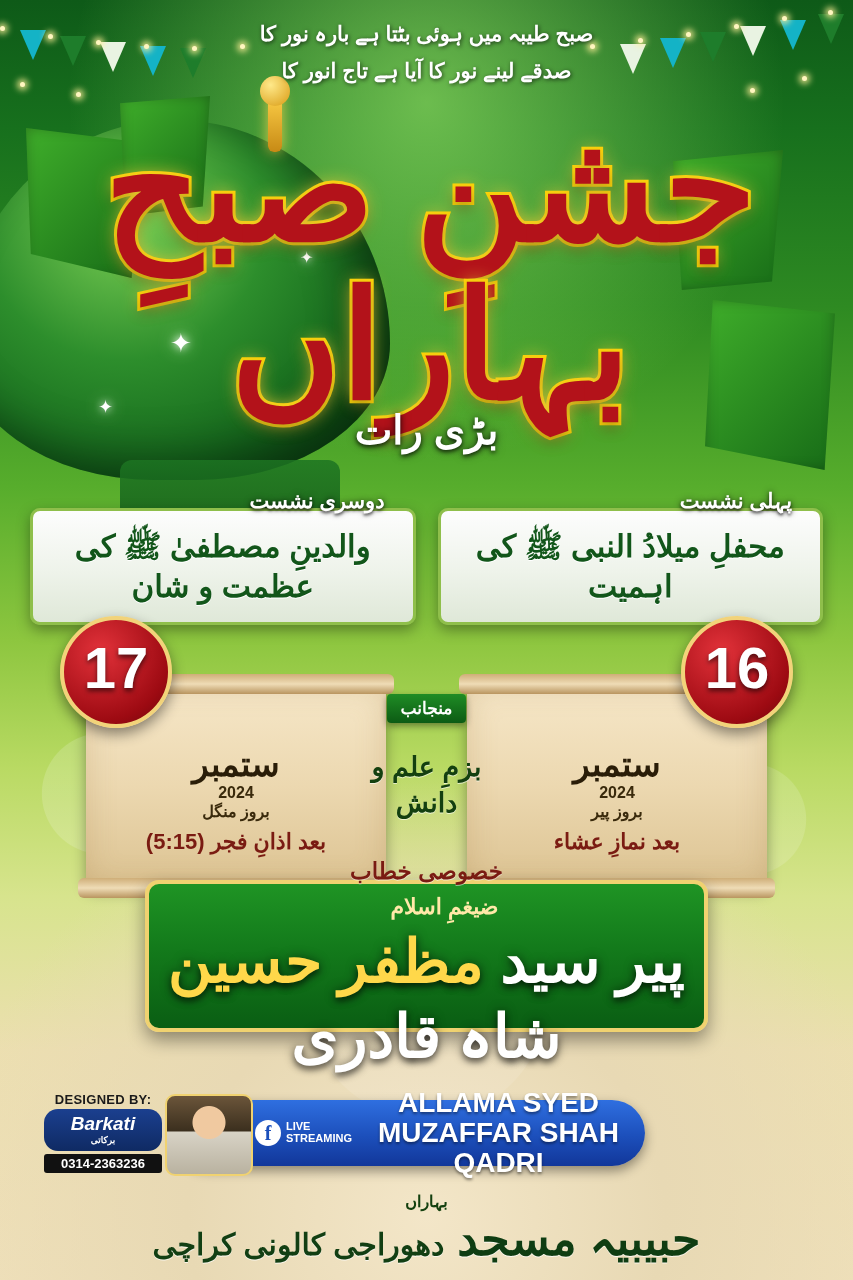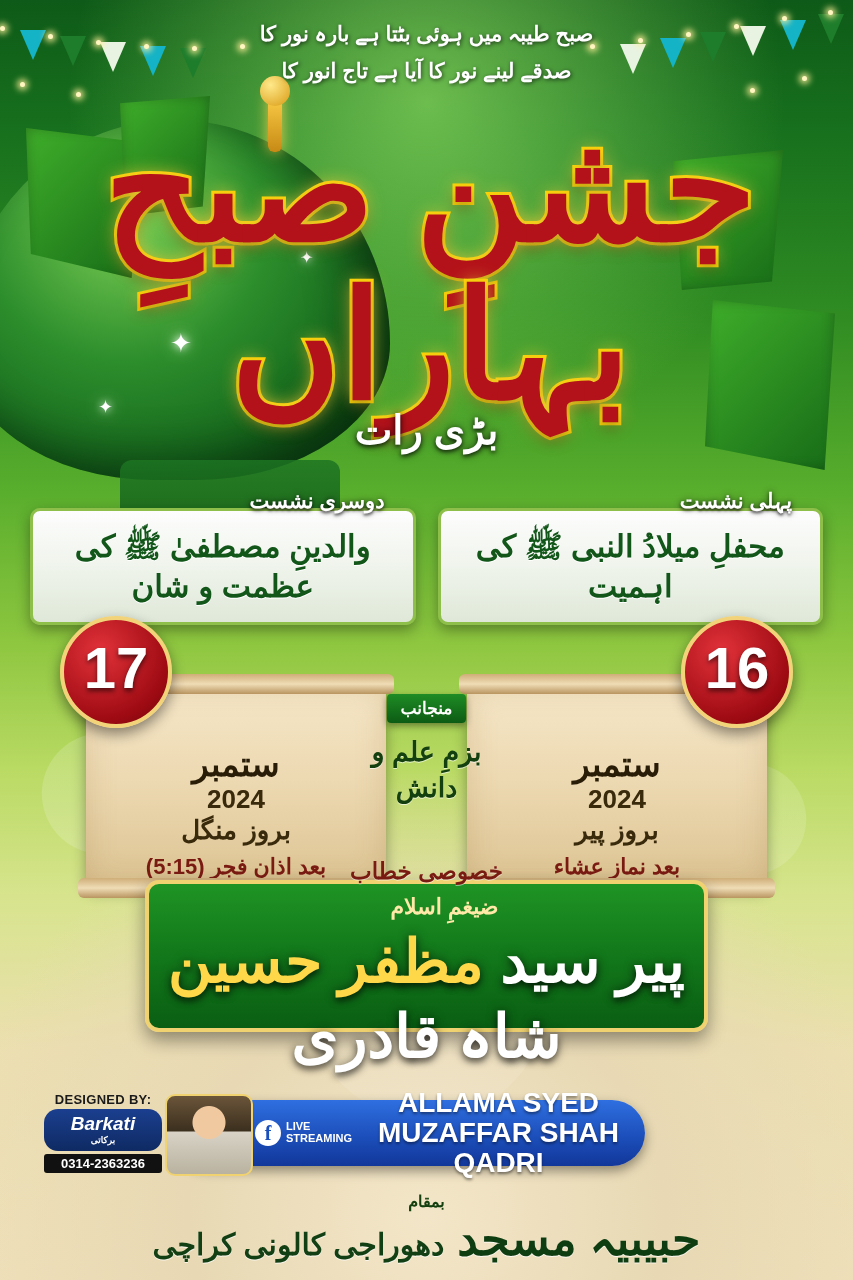--- a/index.html
+++ b/index.html
@@ -241,21 +241,21 @@
   }
   .badge.right { right: 60px; }
   .badge.left { left: 60px; }
   .scroll .month {
     margin-top: 58px;
     font-size: 34px;
     font-weight: bold;
     color: #2a1d08;
   }
   .scroll .yr {
-    font-size: 26px;
+    font-size: 16px;
     font-weight: bold;
     color: #3a2a0c;
   }
   .scroll .sub {
     margin-top: 8px;
     font-size: 22px;
     font-weight: bold;
     color: #7a1b12;
   }
   .center-tag {
@@ -271,21 +271,21 @@
     display: inline-block;
     background: linear-gradient(180deg, #1f8c25, #0c5b14);
     color: #fff;
     font-size: 17px;
     font-weight: bold;
     padding: 4px 14px;
     border-radius: 4px;
     box-shadow: 0 3px 7px rgba(0,0,0,0.4);
   }
   .center-tag .ct-main {
-    margin-top: 11px;
+    margin-top: 26px;
     font-size: 27px;
     font-weight: bold;
     color: #14400f;
     line-height: 1.35;
     text-shadow: 0 1px 0 rgba(255,255,255,0.6);
   }
   
   .speaker {
     position: absolute;
     top: 880px;
@@ -579,20 +579,20 @@
         <span style="display:block">STREAMING</span>
       </span>
     </div>
     <div class="live-name">
       <div>ALLAMA SYED</div>
       <div>MUZAFFAR SHAH QADRI</div>
     </div>
   </div>
 
   <div class="footer">
-    <div class="crest">بمقام</div>
+    <div class="crest">بہاراں</div>
     <div class="masjid">
       <span>حبیبیہ مسجد</span>
       <span class="addr">دھوراجی کالونی کراچی</span>
     </div>
   </div>
 
 </div>
 
 </body></html>

